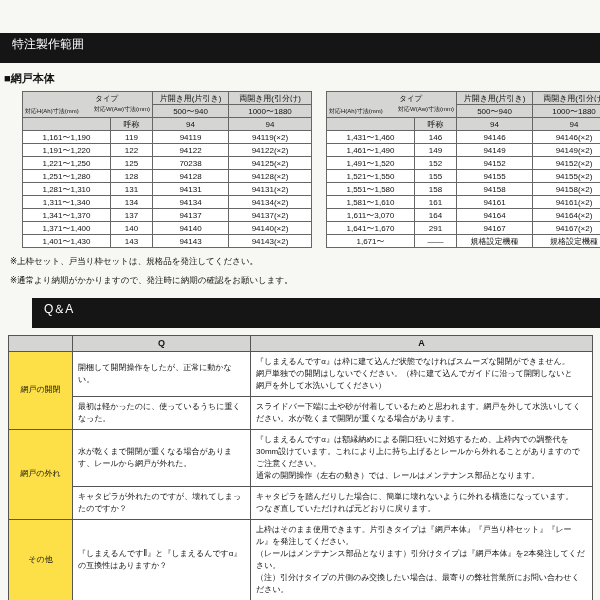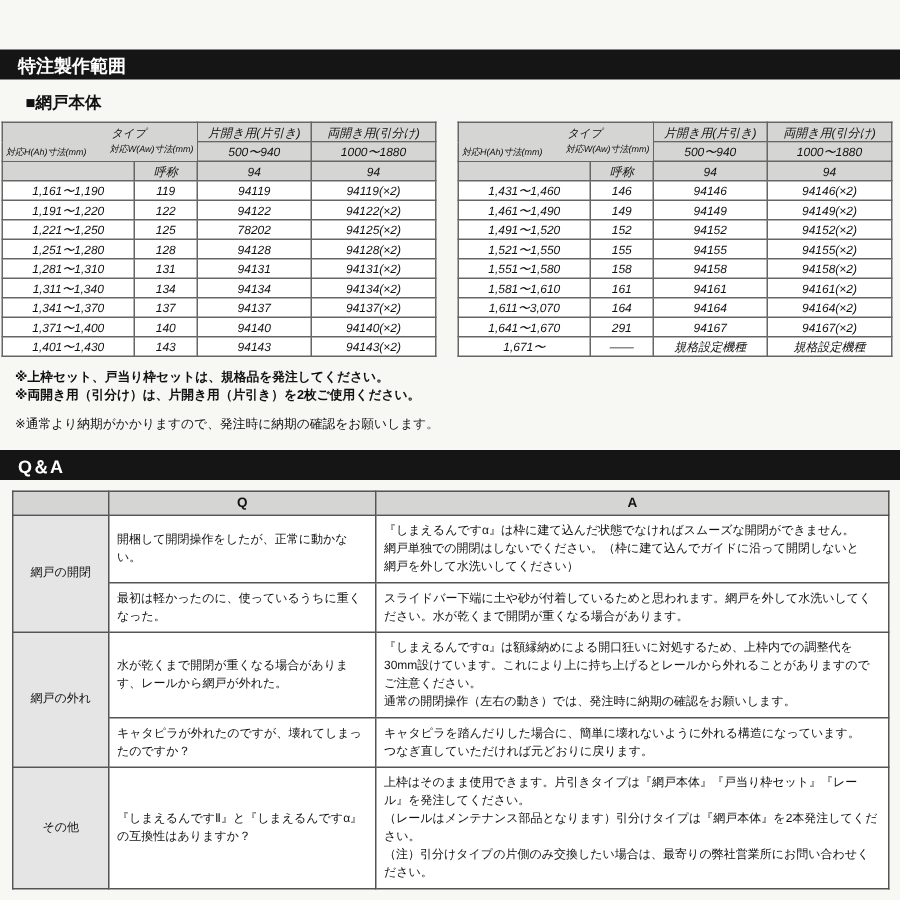--- a/index.html
+++ b/index.html
@@ -4,32 +4,32 @@
 <style>
   html,body{margin:0;padding:0;}
   body{
     width:600px;height:600px;
     background:#f7f7f4;
     color:#111;
     font-family:"Liberation Sans","DejaVu Sans",sans-serif;
     overflow:hidden;
   }
   .titlebar{
-    height:20px;line-height:22px;
+    height:30px;line-height:22px;
     background:#151515;color:#fff;
-    font-size:12px;font-weight:bold;
+    font-size:12px;font-weight:normal;
     padding-left:12px;
   }
   .titlebar.first{margin-top:33px;}
-  .titlebar.qa{margin-top:11px;}
+  .titlebar.qa{margin-top:11px;margin-left:32px;}
   .subsection{
-    margin:8px 17px 5px;
+    margin:8px 4px 5px;
     font-size:11px;font-weight:bold;
   }
-  .tables{display:flex;gap:14px;margin:0 1px;font-style:italic;}
+  .tables{display:flex;gap:14px;margin:0 22px;}
   table.size{
     border-collapse:collapse;table-layout:fixed;
     width:289px;background:#fff;
   }
   table.size th,table.size td{
     border:1px solid #666;
     font-size:8px;font-weight:normal;
     padding:0 1px;height:12px;
     text-align:center;white-space:nowrap;overflow:hidden;
   }
@@ -39,38 +39,38 @@
     background-color:#d5d5d3;
     background-image:linear-gradient(to bottom right,
       transparent calc(50% - 0.5px),
       #777 calc(50% - 0.5px),
       #777 calc(50% + 0.5px),
       transparent calc(50% + 0.5px));
   }
   .diag .t{position:absolute;top:2px;left:56%;font-size:7.5px;}
   .diag .w{position:absolute;top:13px;right:2px;font-size:6px;}
   .diag .h{position:absolute;bottom:1px;left:2px;font-size:6px;}
-  .notes{margin:8px 10px 0;font-size:8.5px;line-height:1.4;font-weight:bold;}
+  .notes{margin:8px 10px 0;font-size:8.5px;line-height:1.4;}
   .notes div{white-space:nowrap;}
   .delivery{margin:7px 10px 0;font-size:8.5px;}
   table.qatab{
     border-collapse:collapse;table-layout:fixed;
     width:584px;margin:7px 8px 0;background:#fff;
   }
   table.qatab th,table.qatab td{border:1px solid #555;}
   table.qatab th{
     background:#d5d5d3;font-size:9px;font-weight:bold;
     height:13px;text-align:center;
   }
   table.qatab td{
     font-size:8px;line-height:1.5;
     padding:4px 5px;vertical-align:middle;
   }
   td.cat{
-    background:#e5e5e5;text-align:center;
+    background:#fde047;text-align:center;
     font-size:8.5px;padding:2px;
   }
   td.ans{white-space:pre-line;}
 </style>
 </head>
 <body>
 
 <div class="titlebar first">
   <span>特注製作範囲</span>
 </div>
@@ -119,21 +119,21 @@
         <tr>
           <td>1,191〜1,220</td>
           <td>122</td>
           <td>94122</td>
           <td>94122(×2)</td>
         </tr>
 
         <tr>
           <td>1,221〜1,250</td>
           <td>125</td>
-          <td>78202</td>
+          <td>70238</td>
           <td>94125(×2)</td>
         </tr>
 
         <tr>
           <td>1,251〜1,280</td>
           <td>128</td>
           <td>94128</td>
           <td>94128(×2)</td>
         </tr>
 
@@ -266,21 +266,20 @@
           <td>規格設定機種</td>
           <td>規格設定機種</td>
         </tr>
       </tbody>
   </table>
 
 </div>
 
 <div class="notes">
   <div>※上枠セット、戸当り枠セットは、規格品を発注してください。</div>
-  <div>※両開き用（引分け）は、片開き用（片引き）を2枚ご使用ください。</div>
 </div>
 
 <div class="delivery">※通常より納期がかかりますので、発注時に納期の確認をお願いします。</div>
 
 <div class="titlebar qa">
   <span>Q＆A</span>
 </div>
 
 <table class="qatab">
   <colgroup>
@@ -304,21 +303,21 @@
 網戸を外して水洗いしてください）</td>
     </tr>
     <tr>
       <td>最初は軽かったのに、使っているうちに重くなった。</td>
       <td class="ans">スライドバー下端に土や砂が付着しているためと思われます。網戸を外して水洗いしてください。水が乾くまで開閉が重くなる場合があります。</td>
     </tr>
     <tr>
       <td class="cat" rowspan="2">網戸の外れ</td>
       <td>水が乾くまで開閉が重くなる場合があります、レールから網戸が外れた。</td>
       <td class="ans">『しまえるんですα』は額縁納めによる開口狂いに対処するため、上枠内での調整代を30mm設けています。これにより上に持ち上げるとレールから外れることがありますのでご注意ください。
-通常の開閉操作（左右の動き）では、発注時に納期の確認をお願いします。</td>
+通常の開閉操作（左右の動き）では、レールはメンテナンス部品となります。</td>
     </tr>
     <tr>
       <td>キャタピラが外れたのですが、壊れてしまったのですか？</td>
       <td class="ans">キャタピラを踏んだりした場合に、簡単に壊れないように外れる構造になっています。
 つなぎ直していただければ元どおりに戻ります。</td>
     </tr>
     <tr>
       <td class="cat">その他</td>
       <td>『しまえるんですⅡ』と『しまえるんですα』の互換性はありますか？</td>
       <td class="ans">上枠はそのまま使用できます。片引きタイプは『網戸本体』『戸当り枠セット』『レール』を発注してください。

